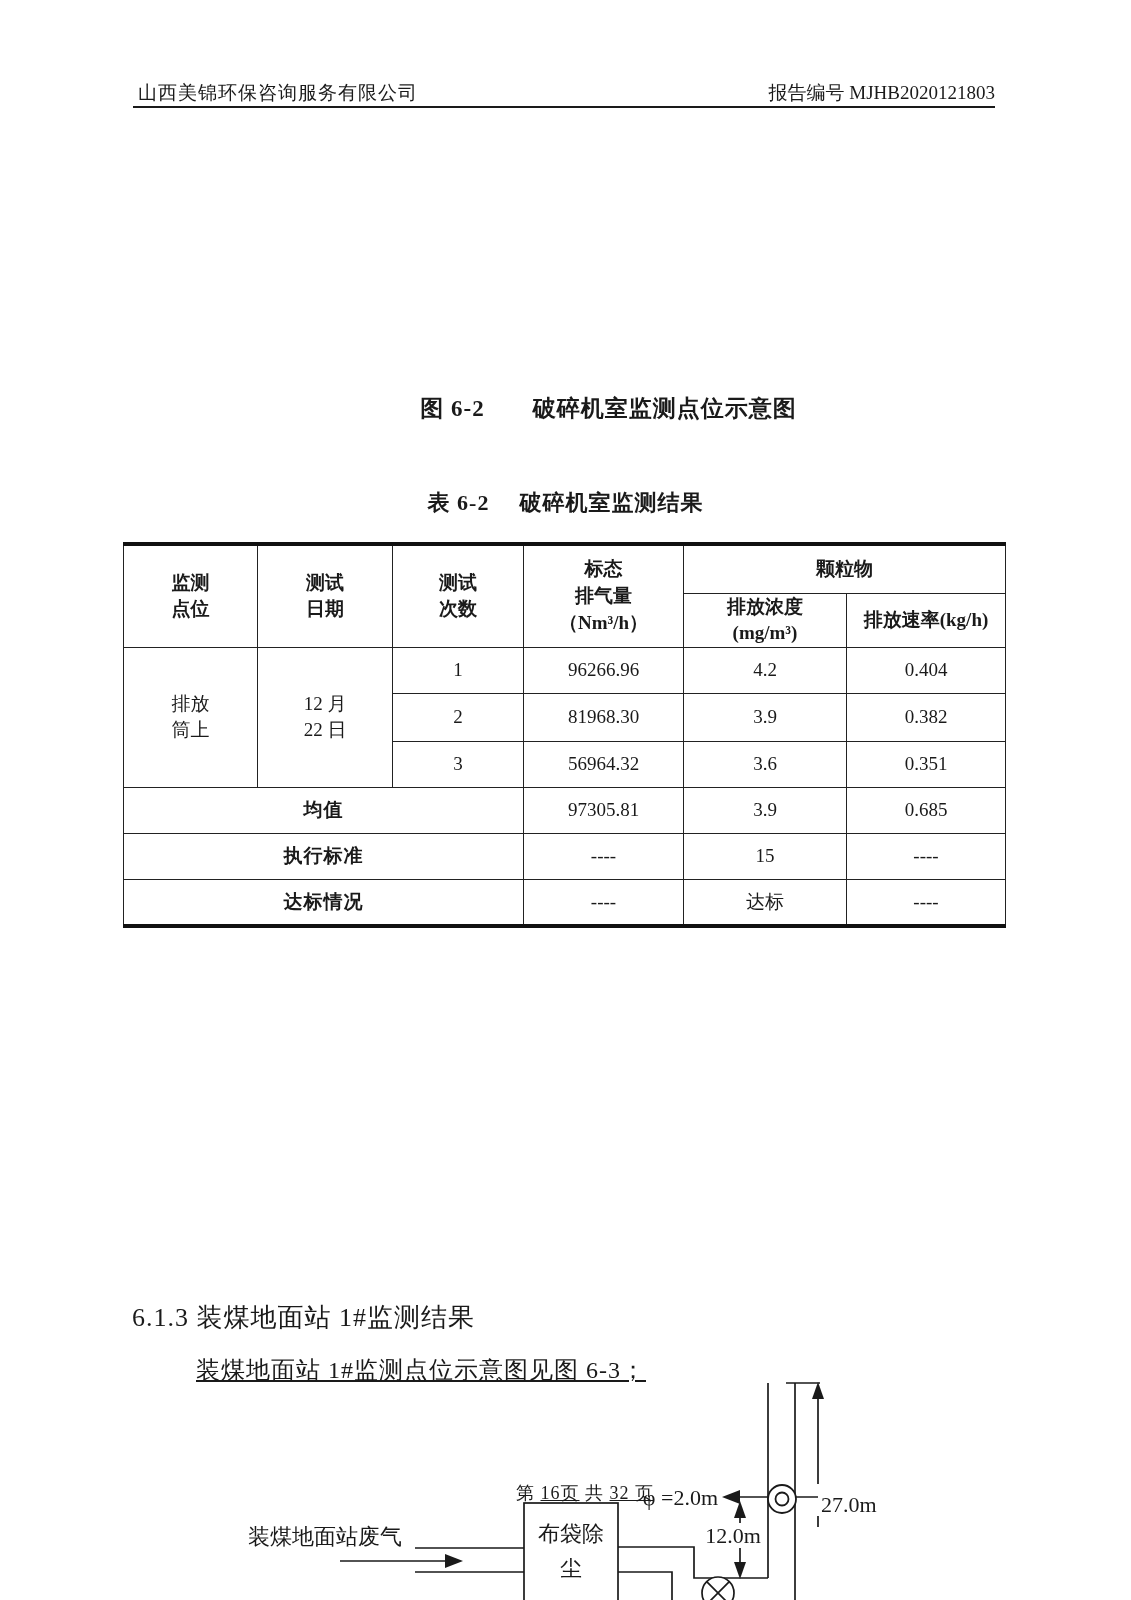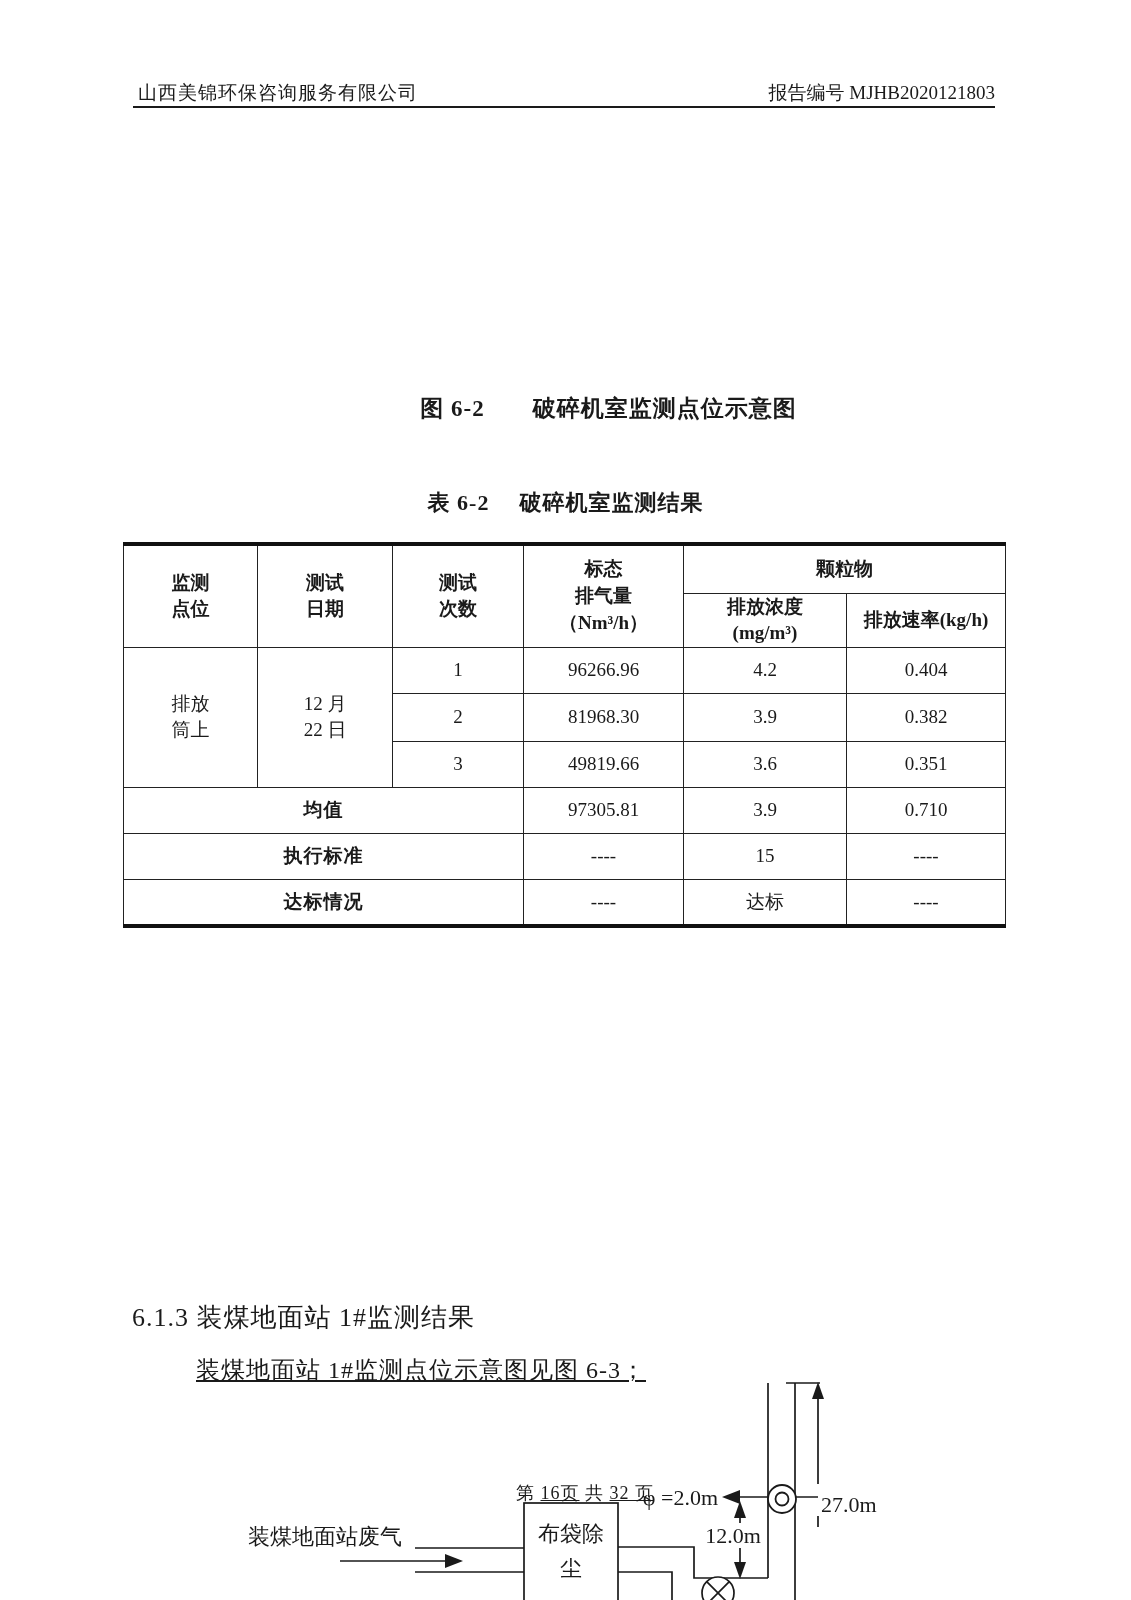--- a/index.html
+++ b/index.html
@@ -100,29 +100,29 @@
       <td>0.404</td>
     </tr>
     <tr style="height:48px">
       <td>2</td>
       <td>81968.30</td>
       <td>3.9</td>
       <td>0.382</td>
     </tr>
     <tr style="height:46px">
       <td>3</td>
-      <td>49819.66</td>
+      <td>56964.32</td>
       <td>3.6</td>
       <td>0.351</td>
     </tr>
     <tr style="height:46px">
       <td colspan="3" class="rowlabel">均值</td>
       <td>97305.81</td>
       <td>3.9</td>
-      <td>0.710</td>
+      <td>0.685</td>
     </tr>
     <tr style="height:46px">
       <td colspan="3" class="rowlabel">执行标准</td>
       <td>----</td>
       <td>15</td>
       <td>----</td>
     </tr>
     <tr style="height:47px">
       <td colspan="3" class="rowlabel">达标情况</td>
       <td>----</td>

